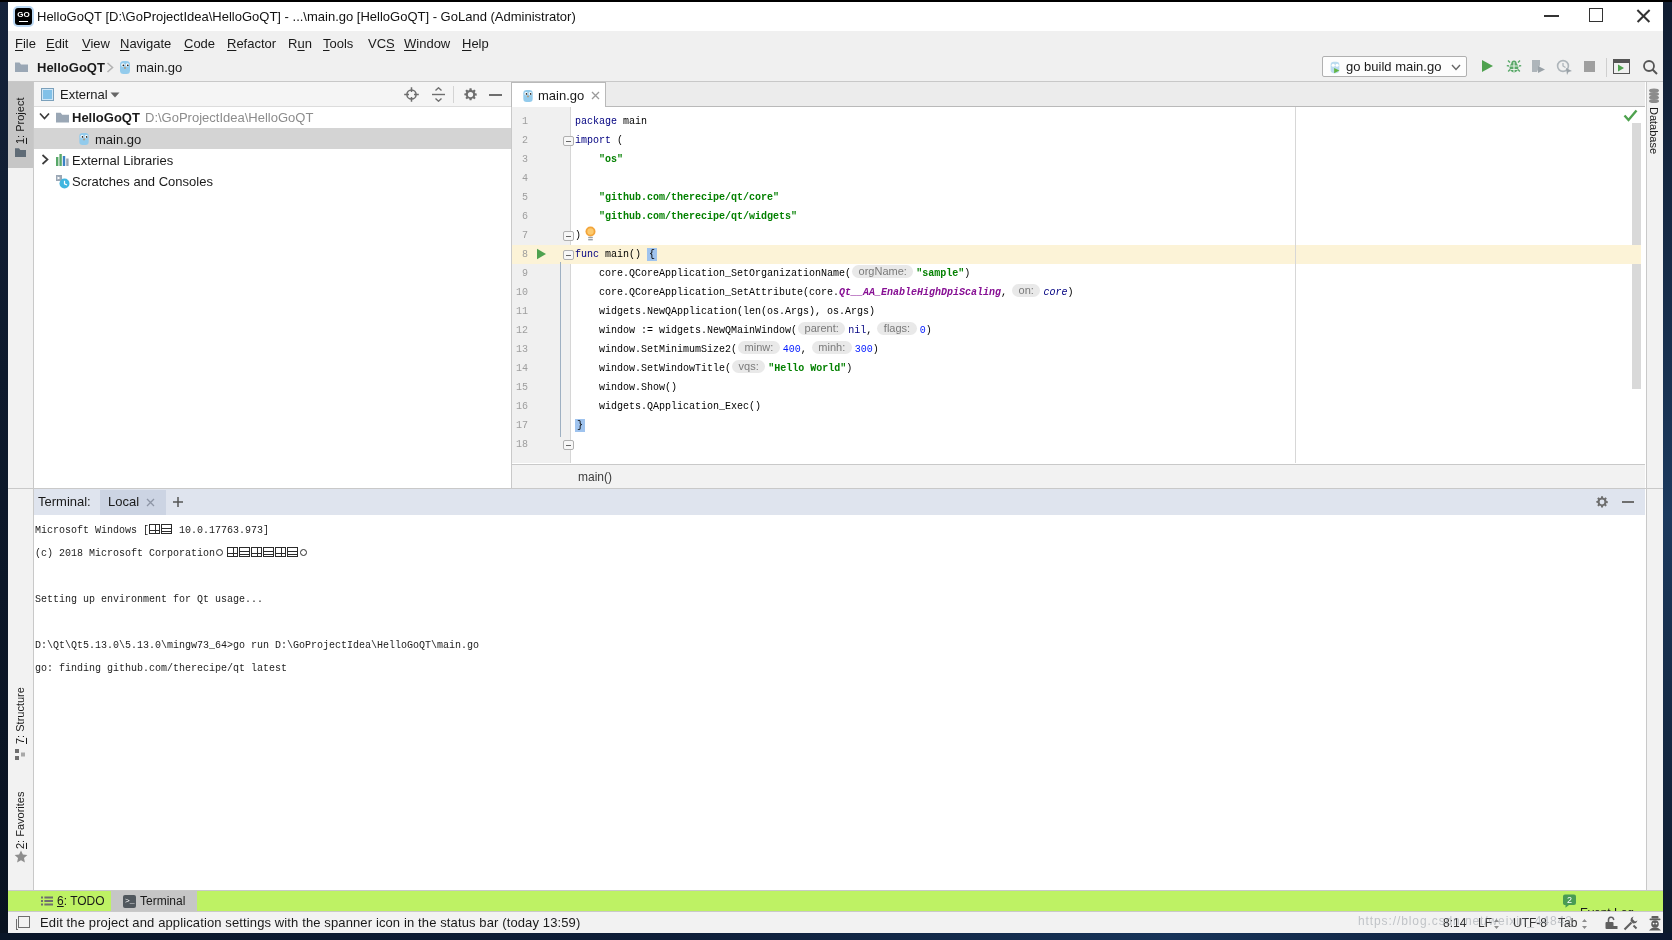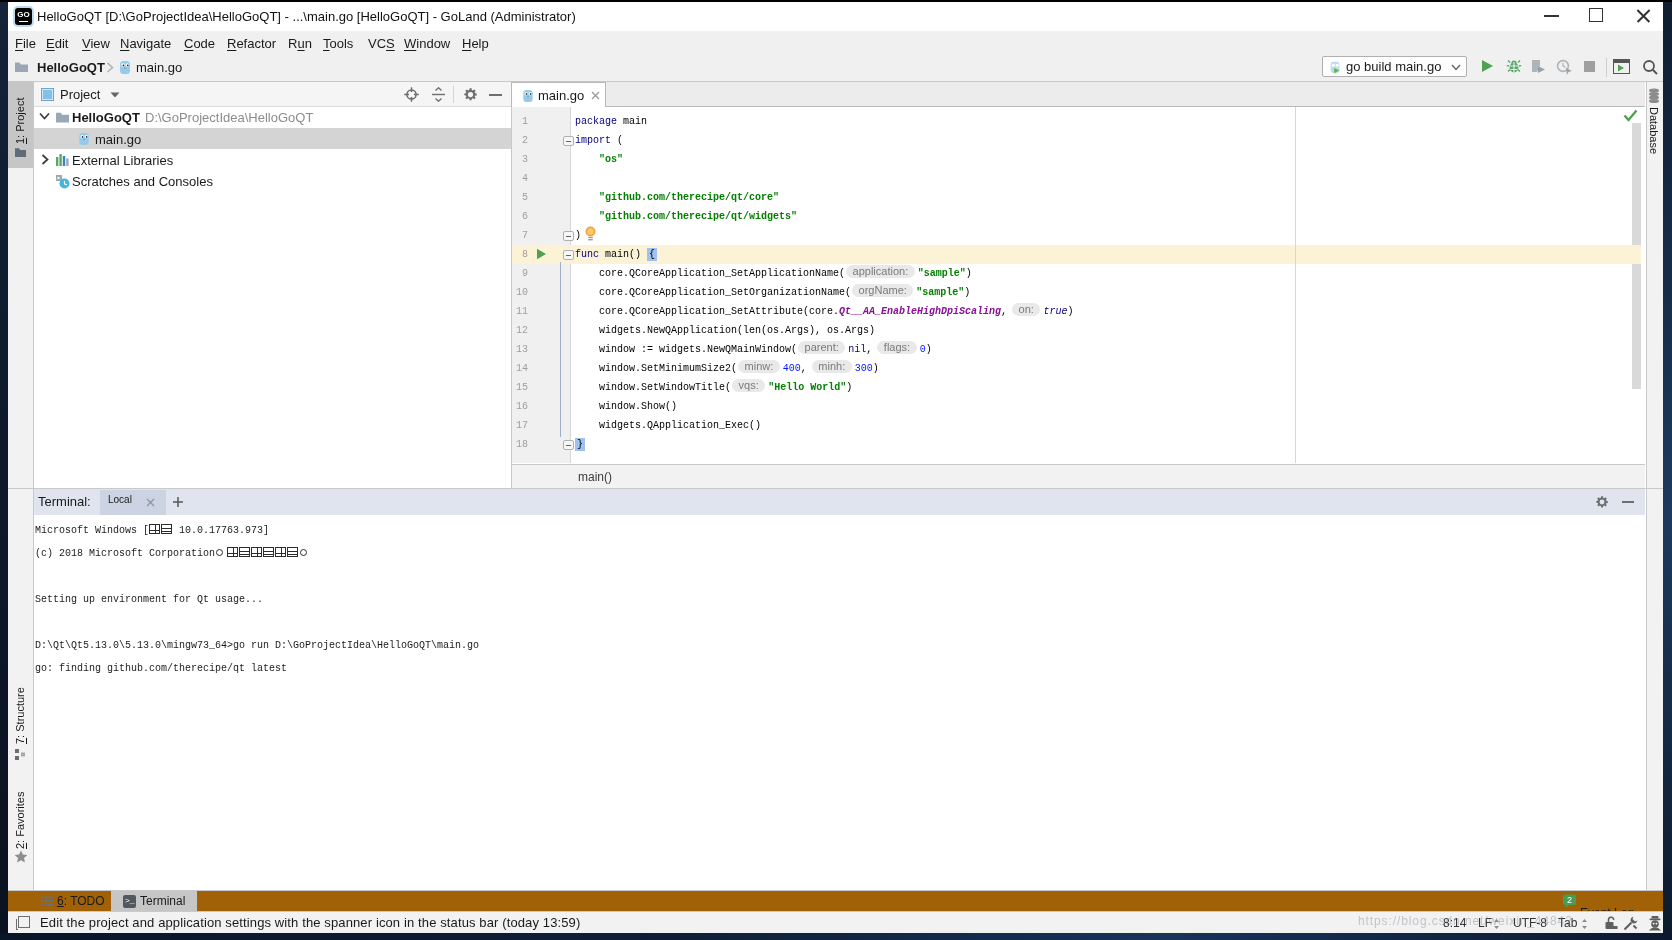--- a/index.html
+++ b/index.html
@@ -59,21 +59,21 @@
   #termline { left:8px; top:488px; width:1655px; height:1px; background:#c9c9c9; }
   #termhead { left:34px; top:489px; width:1611px; height:26px; background:#dfe4ee; }
   #loctab { left:66px; top:1px; width:66px; height:25px; background:#ccd4e3; position:absolute; }
   #termbody { left:34px; top:515px; width:1611px; height:374px; background:#fff; }
   #termtext { left:35px; top:519px; font-size:10px; line-height:23px; color:#1c1c1c; font-family:"Liberation Mono",monospace; }
   #termtext > div { height:23px; white-space:pre; }
   .cj { display:inline-block; width:11px; height:10px; margin:0 1px -1px 0; border:1px solid #2c2c2c; background:linear-gradient(#2c2c2c,#2c2c2c) 0 4.5px/11px 1px no-repeat, linear-gradient(#2c2c2c,#2c2c2c) 5px 0/1px 10px no-repeat; }
   .cj2 { background:linear-gradient(#2c2c2c,#2c2c2c) 0 3px/11px 1px no-repeat, linear-gradient(#2c2c2c,#2c2c2c) 0 6px/11px 1px no-repeat; }
   .cjo { display:inline-block; width:11px; height:10px; margin:0 1px 0 0; position:relative; }
   .cjo:after { content:""; position:absolute; left:1px; bottom:0px; width:5px; height:5px; border:1px solid #2c2c2c; border-radius:50%; }
-  #botstripe { left:8px; top:890px; width:1655px; height:21px; background:#a16207; border-top:1px solid #c9c9c9; }
+  #botstripe { left:8px; top:890px; width:1655px; height:21px; background:#bef264; border-top:1px solid #c9c9c9; }
   #statusbar { left:8px; top:911px; width:1655px; height:22px; background:#f2f2f2; border-top:1px solid #c9c9c9; }
   .sitem { position:absolute; font-size:12px; color:#333; }
   #watermark { left:1358px; top:914px; font-size:12px; color:rgba(125,130,140,0.42); letter-spacing:0.9px; }
 </style>
 </head>
 <body>
 <div class="abs" id="navyL"></div>
 <div class="abs" id="navyR"></div>
 <div class="abs" id="navyB"></div>
 <div class="abs" id="titlebar"></div>
@@ -172,21 +172,21 @@
   </svg>
 <div class="abs vtext" style="left:14px;top:779px;height:70px"><u>2</u>: Favorites</div>
 <svg class="abs" style="left:14px;top:850px" width="14" height="13" viewBox="0 0 14 13">
     <path d="M7 0.5 L8.9 4.6 L13.4 5.1 L10 8.1 L10.9 12.5 L7 10.3 L3.1 12.5 L4 8.1 L0.6 5.1 L5.1 4.6 Z" fill="#8e8e8e"></path>
   </svg>
 <div class="abs" id="projpanel"></div>
 <div class="abs" id="projhead">
   <div style="position:absolute;left:7px;top:6px;width:13px;height:13px;border:1px solid #7ba0bb;background:#cfe7f7">
       <div style="position:absolute;left:1px;top:1px;width:9px;height:9px;background:#81c1e8"></div>
     </div>
-  <span style="position:absolute;left:26px;top:5px;font-size:13px;color:#1a1a1a">Project</span>
+  <span style="position:absolute;left:26px;top:5px;font-size:13px;color:#1a1a1a">External</span>
   <svg style="position:absolute;left:76px;top:10px" width="10" height="6" viewBox="0 0 10 6">
       <path d="M0.5 0.5 L5 5.5 L9.5 0.5 Z" fill="#666"></path>
     </svg>
   <svg style="position:absolute;left:370px;top:5px" width="15" height="15" viewBox="0 0 15 15">
       <circle cx="7.5" cy="7.5" r="4.6" fill="none" stroke="#6e6e6e" stroke-width="1.5"></circle>
       <path d="M7.5 0.2 L7.5 5 M7.5 10 L7.5 14.8 M0.2 7.5 L5 7.5 M10 7.5 L14.8 7.5" stroke="#6e6e6e" stroke-width="1.5"></path>
     </svg>
   <svg style="position:absolute;left:397px;top:5px" width="15" height="15" viewBox="0 0 15 15">
       <path d="M1 7.5 L14 7.5" stroke="#6e6e6e" stroke-width="1.4"></path>
       <path d="M4.5 3.5 L7.5 0.8 L10.5 3.5 M4.5 11.5 L7.5 14.2 L10.5 11.5" stroke="#6e6e6e" stroke-width="1.4" fill="none" transform="translate(0,0)"></path>
@@ -294,23 +294,22 @@
   </svg>
 <div class="abs" id="code">
 <div><span class="k">package</span> main</div>
 <div><span class="k">import</span> (</div>
 <div>    <span class="s">"os"</span></div>
 <div> </div>
 <div>    <span class="s">"github.com/therecipe/qt/core"</span></div>
 <div>    <span class="s">"github.com/therecipe/qt/widgets"</span></div>
 <div>)</div>
 <div><span class="k">func</span> main() <span class="brace">{</span></div>
-<div>    core.QCoreApplication_SetApplicationName(<span class="hint">application:</span><span class="s">"sample"</span>)</div>
 <div>    core.QCoreApplication_SetOrganizationName(<span class="hint">orgName:</span><span class="s">"sample"</span>)</div>
-<div>    core.QCoreApplication_SetAttribute(core.<span class="cst">Qt__AA_EnableHighDpiScaling</span>,<span class="hint" style="margin-left:5px">on:</span><span class="k" style="font-style:italic">true</span>)</div>
+<div>    core.QCoreApplication_SetAttribute(core.<span class="cst">Qt__AA_EnableHighDpiScaling</span>,<span class="hint" style="margin-left:5px">on:</span><span class="k" style="font-style:italic">core</span>)</div>
 <div>    widgets.NewQApplication(len(os.Args), os.Args)</div>
 <div>    window := widgets.NewQMainWindow(<span class="hint">parent:</span><span class="k">nil</span>,<span class="hint" style="margin-left:5px">flags:</span><span class="n">0</span>)</div>
 <div>    window.SetMinimumSize2(<span class="hint">minw:</span><span class="n">400</span>,<span class="hint" style="margin-left:5px">minh:</span><span class="n">300</span>)</div>
 <div>    window.SetWindowTitle(<span class="hint">vqs:</span><span class="s">"Hello World"</span>)</div>
 <div>    window.Show()</div>
 <div>    widgets.QApplication_Exec()</div>
 <div><span class="brace">}</span></div>
 </div>
 <div class="abs" id="crumb">
     <span style="position:absolute;left:66px;top:5px;font-size:12px;color:#3c3c3c">main()</span>
@@ -320,21 +319,21 @@
     <ellipse cx="6" cy="2.5" rx="5" ry="2" fill="#8c8c8c"></ellipse>
     <ellipse cx="6" cy="6" rx="5" ry="2" fill="#8c8c8c"></ellipse>
     <ellipse cx="6" cy="9.5" rx="5" ry="2" fill="#8c8c8c"></ellipse>
     <ellipse cx="6" cy="13" rx="5" ry="2" fill="#8c8c8c"></ellipse>
   </svg>
 <div class="abs vtextR" style="left:1648px;top:107px;height:60px">Database</div>
 <div class="abs" id="termline"></div>
 <div class="abs" id="termhead">
   <div id="loctab"></div>
   <span style="position:absolute;left:4px;top:5px;font-size:13px;color:#1a1a1a">Terminal:</span>
-  <span style="position:absolute;left:74px;top:5px;font-size:10px;color:#1a1a1a">Local</span>
+  <span style="position:absolute;left:74px;top:5px;font-size:13px;color:#1a1a1a">Local</span>
   <svg style="position:absolute;left:112px;top:9px" width="9" height="9" viewBox="0 0 9 9">
       <path d="M1 1 L8 8 M8 1 L1 8" stroke="#8d95a5" stroke-width="1.3"></path>
     </svg>
   <svg style="position:absolute;left:138px;top:7px" width="12" height="12" viewBox="0 0 12 12">
       <path d="M6 1 L6 11 M1 6 L11 6" stroke="#555" stroke-width="1.5"></path>
     </svg>
   <svg style="position:absolute;left:1561px;top:6px" width="14" height="14" viewBox="0 0 16 16">
       <path fill="#6e6e6e" d="M8 5.2a2.8 2.8 0 1 0 0 5.6 2.8 2.8 0 0 0 0-5.6zm6.6 4.1l-1.6-.3a5 5 0 0 1-.5 1.2l1 1.4-1.5 1.5-1.4-1a5 5 0 0 1-1.2.5l-.3 1.6H7l-.3-1.6a5 5 0 0 1-1.2-.5l-1.4 1-1.5-1.5 1-1.4a5 5 0 0 1-.5-1.2l-1.7-.3V7l1.6-.3c.1-.4.3-.8.5-1.2l-1-1.4 1.6-1.5 1.4 1c.4-.2.8-.4 1.2-.5L7 1.4h2.1l.3 1.7c.4.1.8.3 1.2.5l1.4-1 1.5 1.5-1 1.4c.2.4.4.8.5 1.2l1.6.3z"></path>
     </svg>
   <div style="position:absolute;left:1588px;top:12px;width:12px;height:1.6px;background:#6e6e6e"></div>

